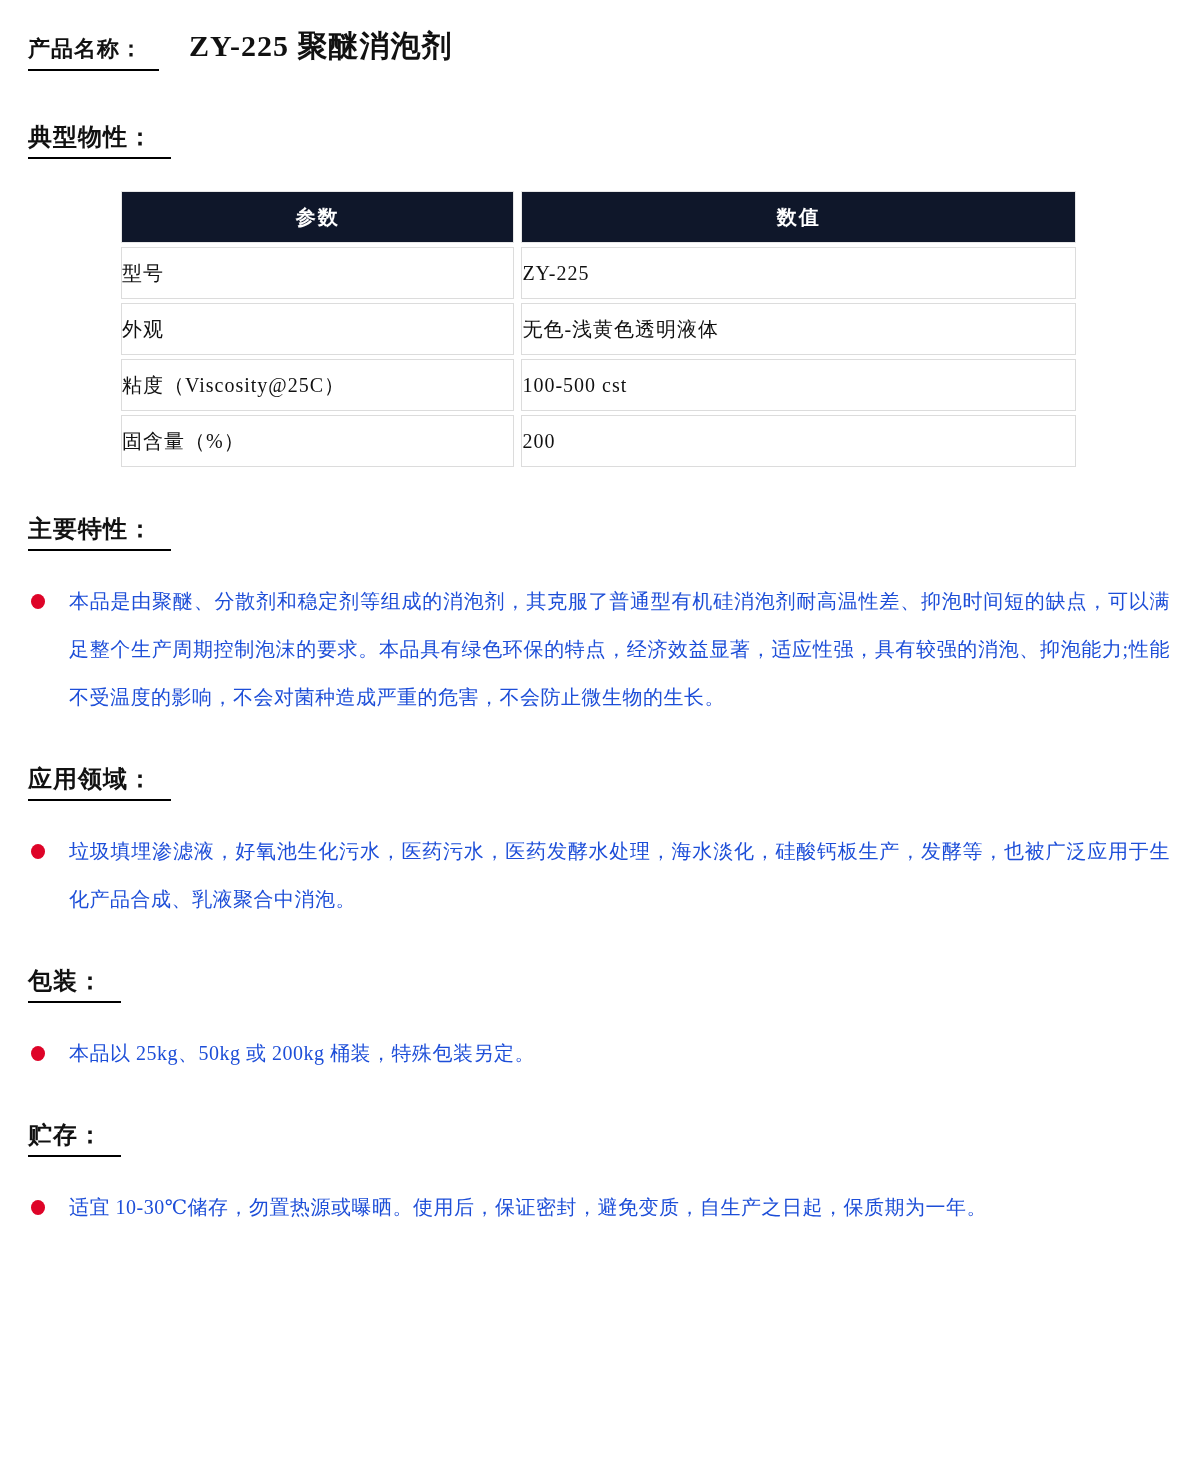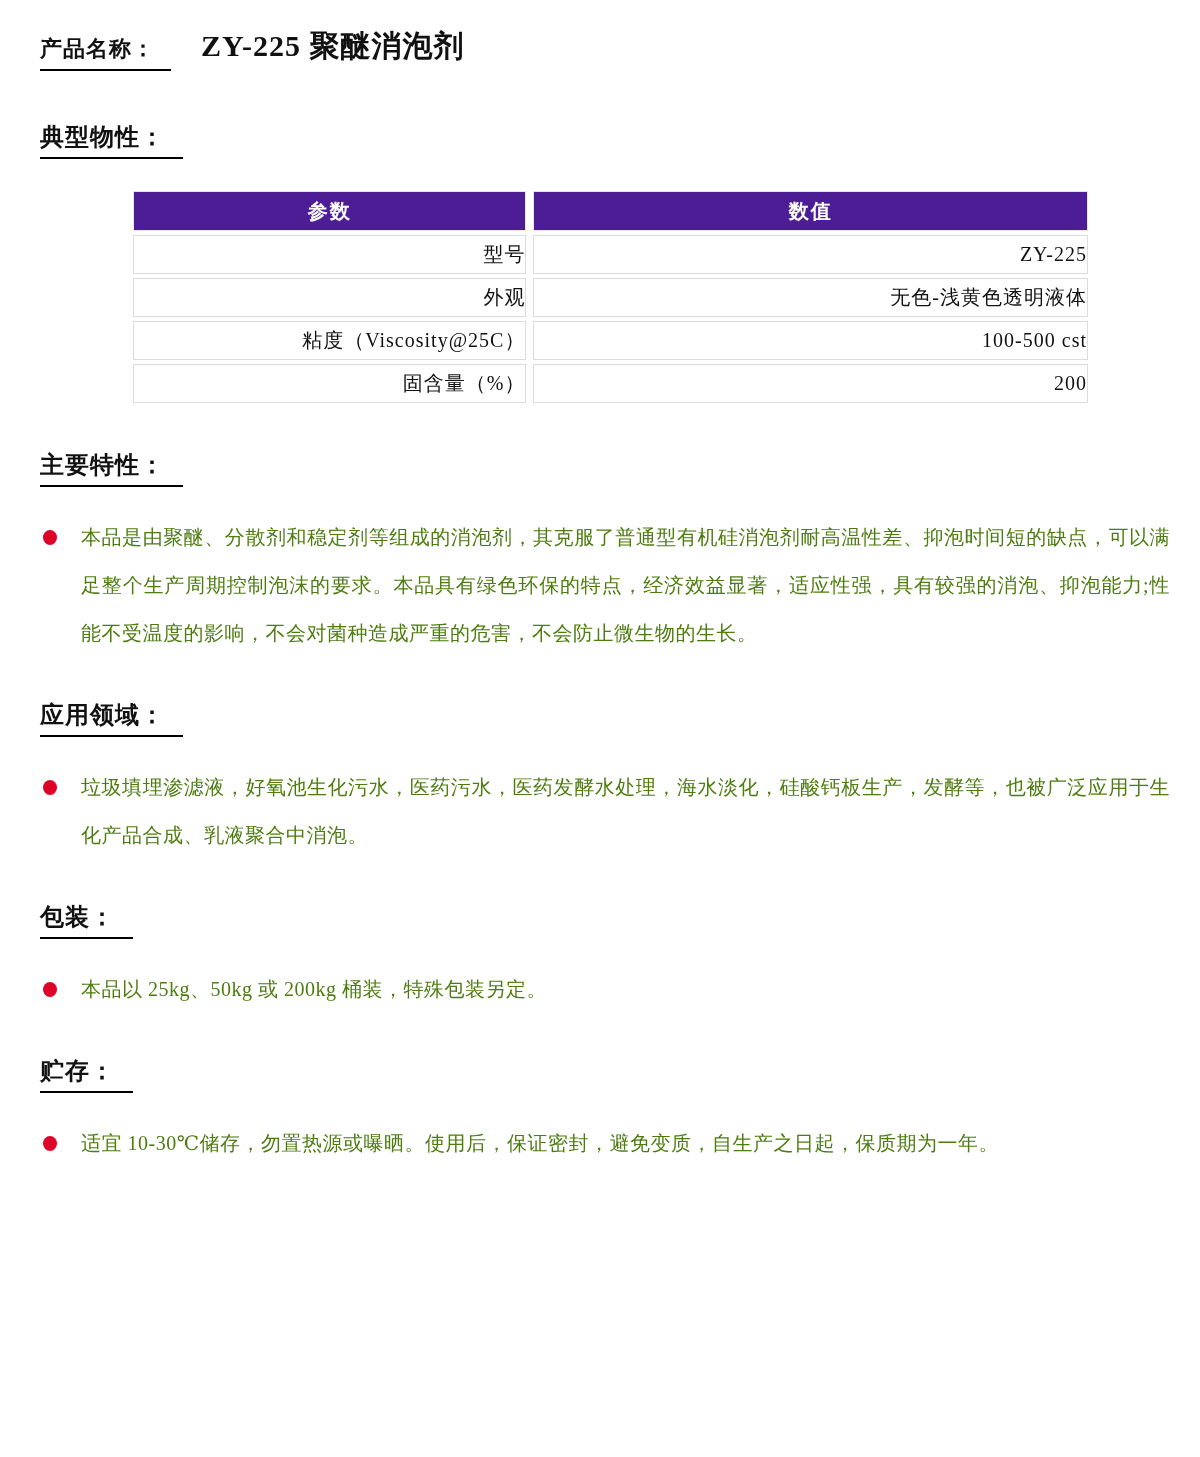--- a/index.html
+++ b/index.html
@@ -4,21 +4,21 @@
 <style>
   * { margin: 0; padding: 0; box-sizing: border-box; }
   html, body { background: #ffffff; }
   body {
     width: 1200px;
     min-height: 1457px;
     font-family: "Liberation Serif", "DejaVu Serif", serif;
     color: #111111;
     position: relative;
   }
-  .page { padding: 26px 30px 0 40px; }
+  .page { padding: 26px 30px 0 28px; }
 
   
   .title-row { display: flex; align-items: baseline; }
   .title-label {
     font-size: 22px;
     font-weight: bold;
     border-bottom: 2px solid #000;
     padding: 0 16px 5px 0;
     letter-spacing: 1px;
     white-space: nowrap;
@@ -45,34 +45,34 @@
   .props-table {
     margin: 28px 0 0 86px;
     width: 969px;
     border-collapse: separate;
     border-spacing: 7px 4px;
     table-layout: fixed;
   }
   .props-table col.c1 { width: 41.5%; }
   .props-table col.c2 { width: 58.5%; }
   .props-table th {
-    background: #4c1d95;
+    background: #0f172a;
     color: #ffffff;
     font-size: 20px;
     font-weight: bold;
-    height: 40px;
+    height: 52px;
     text-align: center;
     letter-spacing: 2px;
     border: 1px solid #e6e6e6;
   }
   .props-table td {
     border: 1px solid #dcdcdc;
     background: #ffffff;
-    height: 39px;
-    text-align: right;
+    height: 52px;
+    text-align: left;
     font-size: 20px;
     letter-spacing: 1px;
   }
 
   
   .section { margin-top: 42px; }
   .bullet-item {
     display: flex;
     align-items: flex-start;
     margin-top: 26px;
@@ -85,21 +85,21 @@
     border-radius: 50%;
     background: #DE0428;
     margin-top: 17px;
   }
   .bullet-text {
     margin-left: 24px;
     font-size: 20px;
     line-height: 2.4;
     text-align: justify;
     letter-spacing: 0.5px;
-    color: #4d7c0f;
+    color: #1d4ed8;
   }
 </style>
 </head>
 <body>
 
 <div class="page">
 
   <div class="title-row">
     <span class="title-label">产品名称：</span>
     <span class="title-value">ZY-225 聚醚消泡剂</span>

